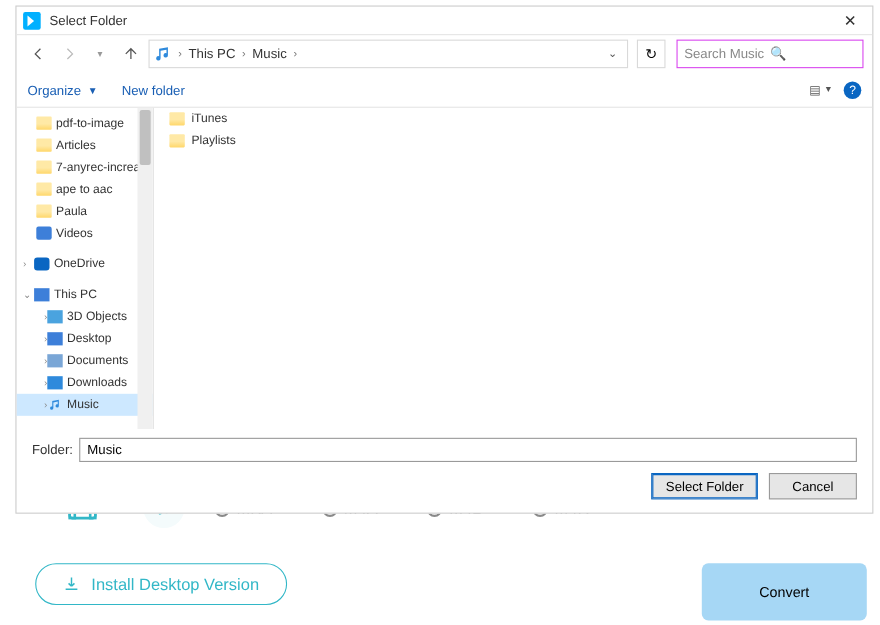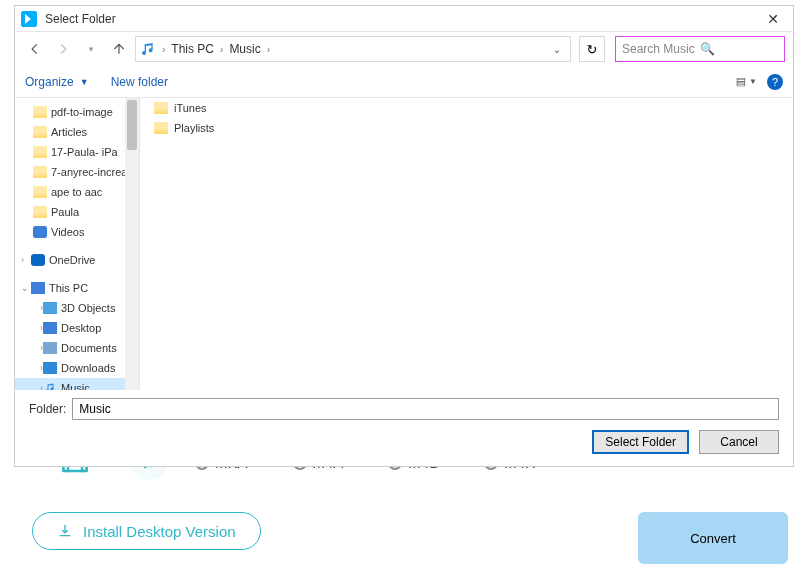--- a/index.html
+++ b/index.html
@@ -185,25 +185,20 @@
             <span>pdf-to-image</span>
             <span class="pin">📌</span>
           </div>
         <div class="tnode deep1">
             <span class="ticon folder-ic"></span>
             <span>Articles</span>
             <span class="pin">📌</span>
           </div>
         <div class="tnode deep1">
             <span class="ticon folder-ic"></span>
-            <span>17-Paula- iPa</span>
-            <span class="pin">📌</span>
-          </div>
-        <div class="tnode deep1">
-            <span class="ticon folder-ic"></span>
             <span>7-anyrec-increas</span>
           </div>
         <div class="tnode deep1">
             <span class="ticon folder-ic"></span>
             <span>ape to aac</span>
           </div>
         <div class="tnode deep1">
             <span class="ticon folder-ic"></span>
             <span>Paula</span>
           </div>

